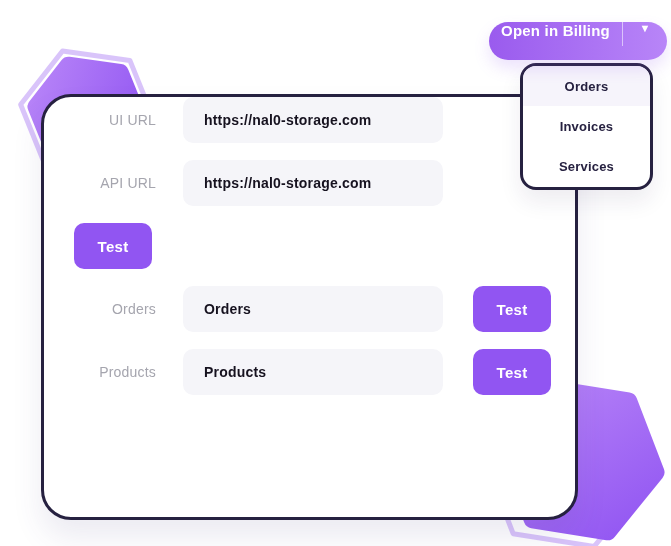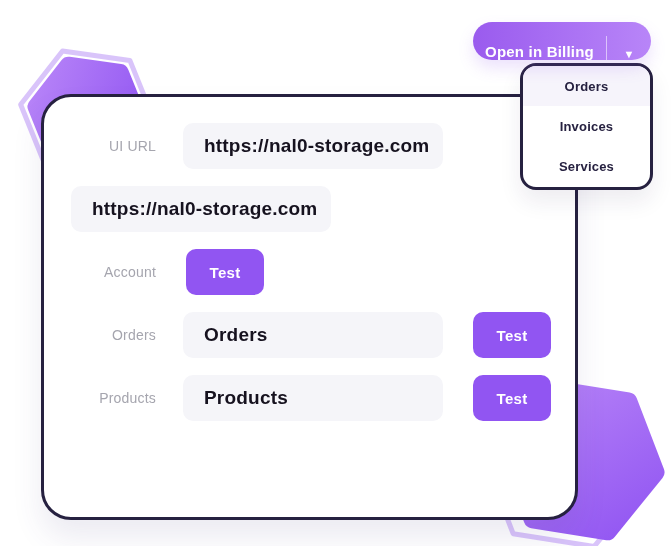--- a/index.html
+++ b/index.html
@@ -26,34 +26,33 @@
   .hex-fill-b{fill:url(#hexGradB);stroke:url(#hexGradB);stroke-width:18;stroke-linejoin:round;}
   .hex-ring{fill:none;stroke:var(--hex-ring);stroke-width:5;stroke-linejoin:round;opacity:.8;}
   .gstop1{stop-color:var(--accent-gradient-end);}
   .gstop2{stop-color:var(--accent);}
 
   
   .card{
     position:absolute;left:41px;top:94px;width:537px;height:426px;
     background:#fff;border:3px solid var(--outline-dark);border-radius:30px;
     z-index:2;box-shadow:0 18px 30px rgba(70,55,130,0.10);
-    padding-top:26px;
   }
   .row{display:flex;align-items:center;height:46px;margin-bottom:17px;}
   .row-label{
     width:112px;text-align:right;font-size:14px;font-weight:500;
     color:var(--label-text);letter-spacing:.2px;flex:none;
   }
   .row-field{
     margin-left:27px;width:260px;height:46px;flex:none;
     background:var(--input-bg);border-radius:10px;
     display:flex;align-items:center;padding-left:21px;
   }
   .row-field span{
-    font-size:19px;font-weight:700;color:var(--value-text);letter-spacing:.2px;
+    font-size:14px;font-weight:700;color:var(--value-text);letter-spacing:.2px;
   }
   .test-btn{
     margin-left:30px;width:78px;height:46px;flex:none;border:none;
     background:var(--accent);border-radius:10px;color:#fff;
     font-family:inherit;font-size:15px;font-weight:700;cursor:pointer;
     letter-spacing:.3px;
   }
   .test-btn.hidden{visibility:hidden;}
 
   
@@ -65,24 +64,24 @@
   }
   .menu-item{
     flex:1;display:flex;align-items:center;justify-content:center;
     font-size:13px;font-weight:700;color:var(--outline-dark);cursor:pointer;
     letter-spacing:.2px;
   }
   .menu-item.highlighted{background:var(--menu-highlight-bg);}
 
   
   .pill{
-    position:absolute;left:473px;top:22px;width:178px;height:38px;z-index:4;
+    position:absolute;left:489px;top:22px;width:178px;height:38px;z-index:4;
     border-radius:19px;border:none;cursor:pointer;
     background:linear-gradient(90deg,var(--accent-gradient-start) 0%,var(--accent-gradient-end) 100%);
-    display:flex;align-items:flex-end;color:#fff;font-family:inherit;
+    display:flex;align-items:flex-start;color:#fff;font-family:inherit;
     box-shadow:0 8px 16px rgba(150,95,240,0.18);
   }
   .pill-label{
     width:133px;text-align:center;font-size:15px;font-weight:700;letter-spacing:.2px;
   }
   .pill-divider{width:1px;height:24px;background:rgba(255,255,255,0.55);flex:none;}
   .pill-caret{
     flex:1;text-align:center;font-size:11px;line-height:1;padding-top:1px;
   }
 </style>
@@ -121,29 +120,29 @@
     <div>
     <div class="row">
       <div class="row-label">UI URL</div>
       <div class="row-field">
         <span>https://nal0-storage.com</span>
       </div>
       <button class="test-btn hidden">Test</button>
     </div>
 
     <div class="row">
+      <div class="row-label">API URL</div>
       <div class="row-field">
         <span>https://nal0-storage.com</span>
       </div>
       <button class="test-btn hidden">Test</button>
     </div>
 
 
     <div class="row">
-      <div class="row-label">Account</div>
       <button class="test-btn">Test</button>
     </div>
 
     <div class="row">
       <div class="row-label">Orders</div>
       <div class="row-field">
         <span>Orders</span>
       </div>
       <button class="test-btn">Test</button>
     </div>

